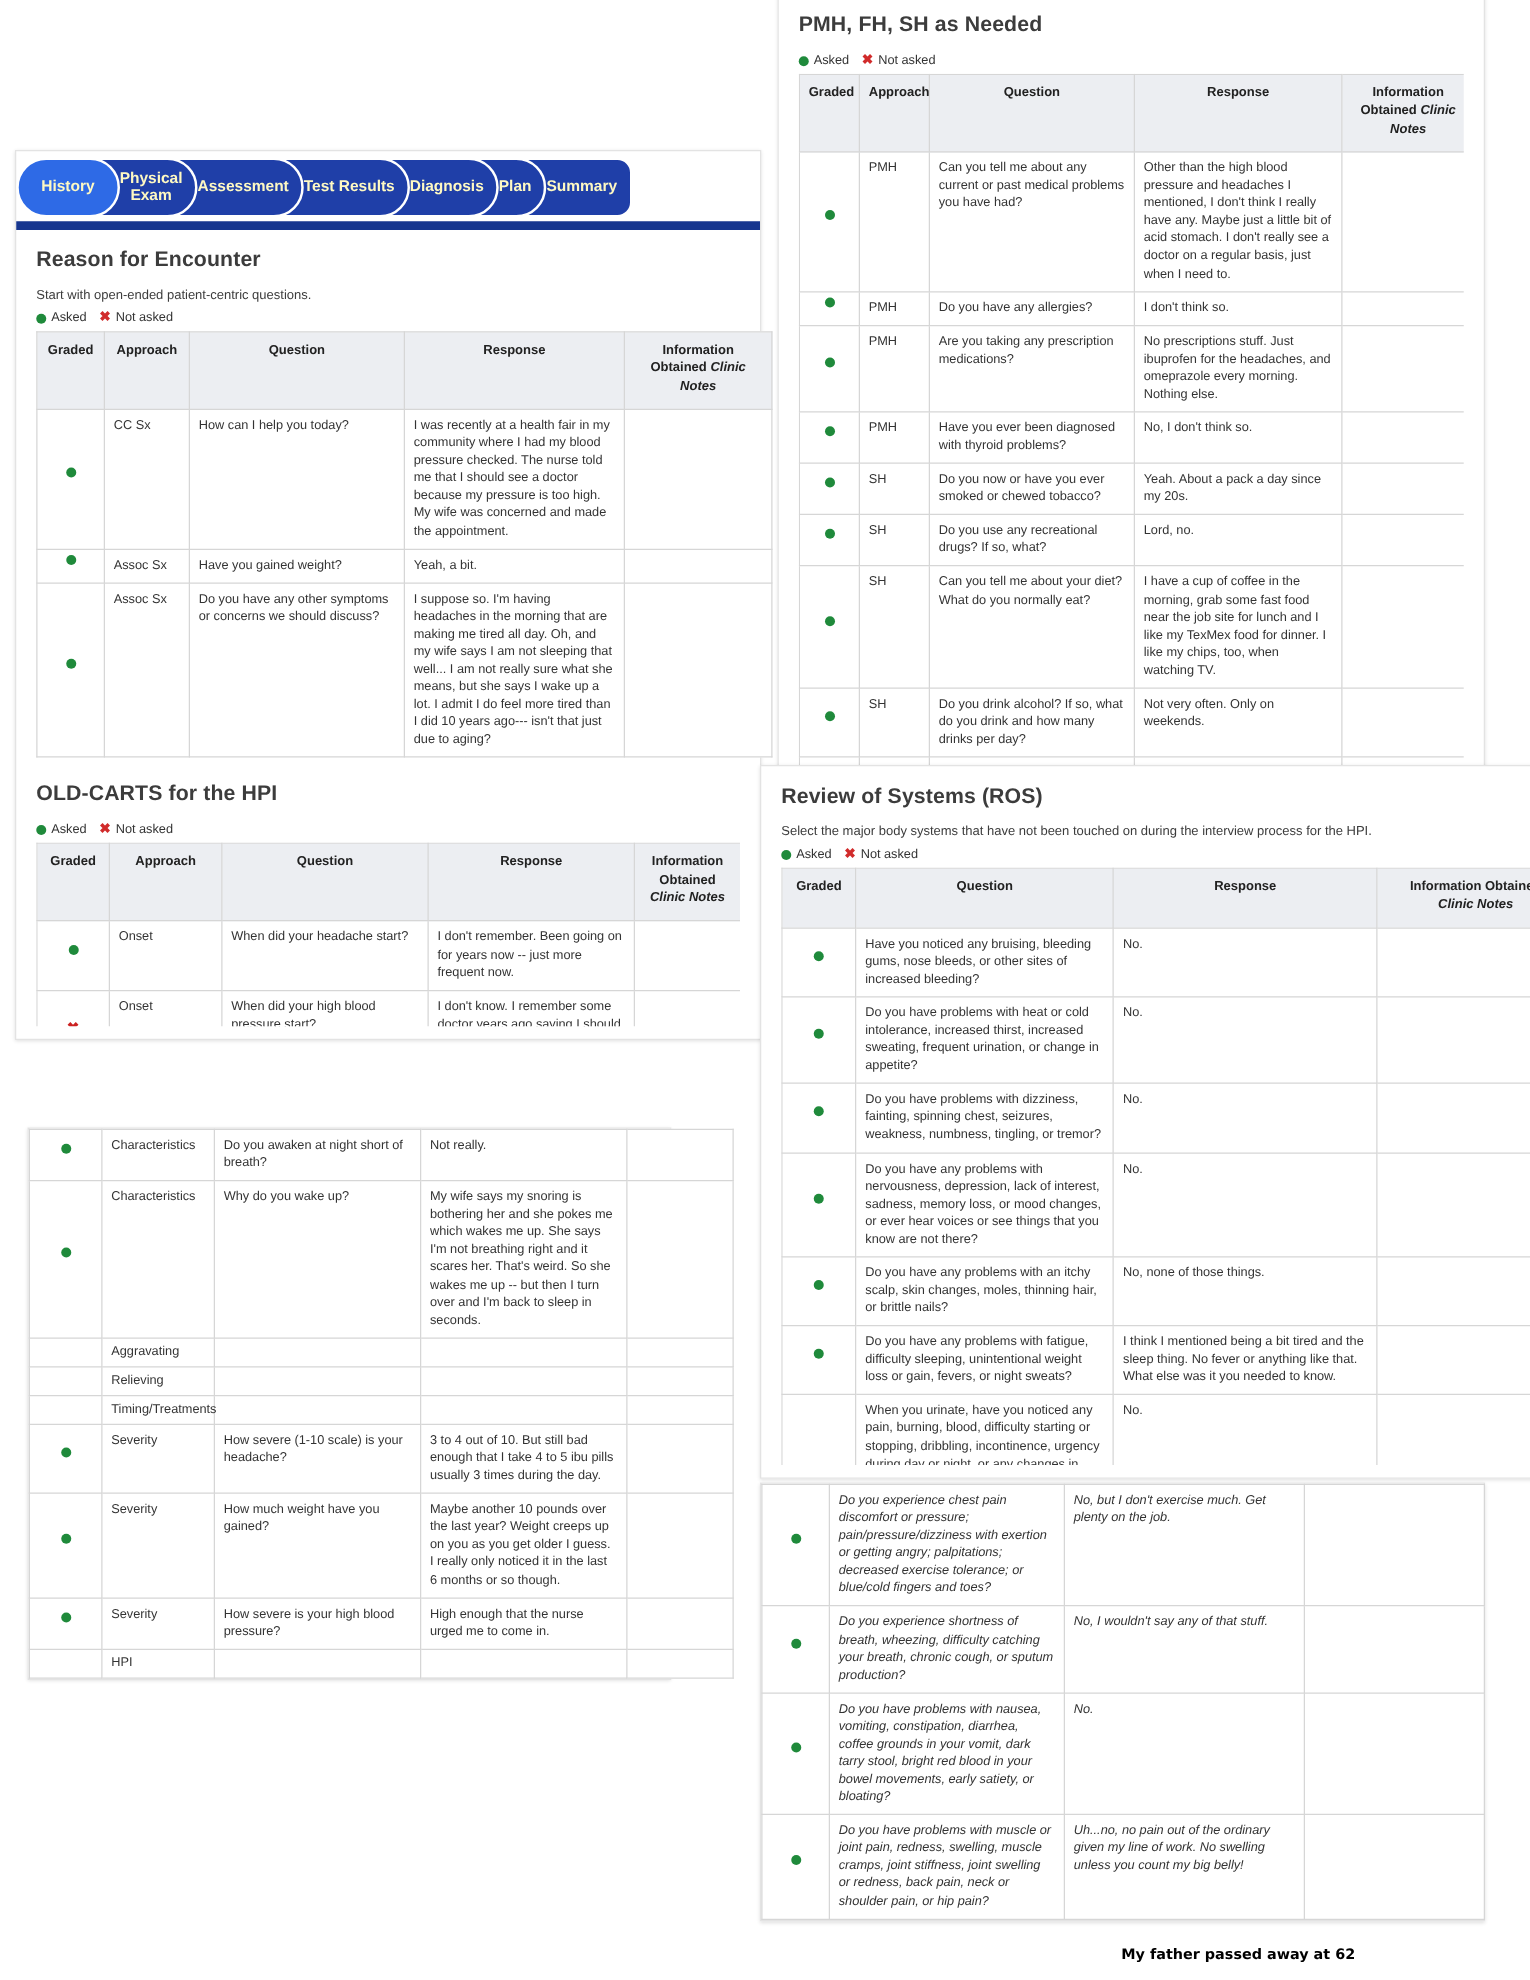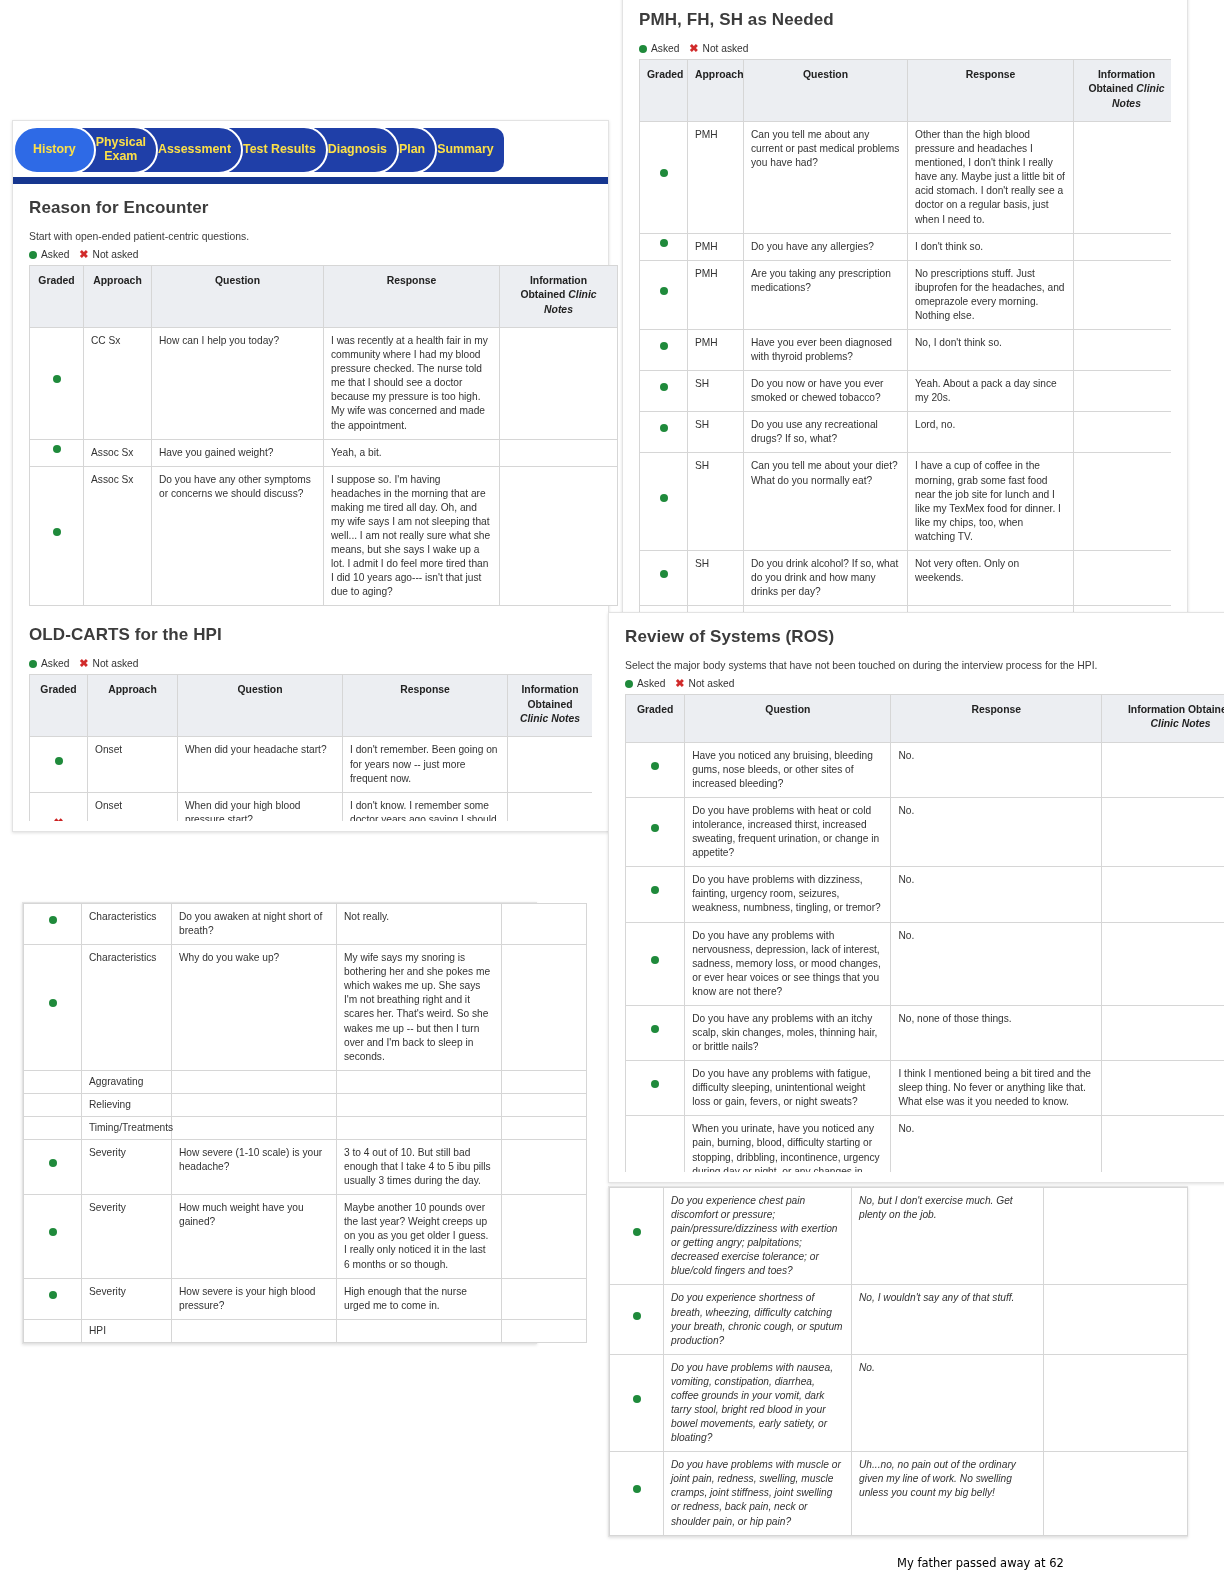--- a/index.html
+++ b/index.html
@@ -92,21 +92,21 @@
   .tabs {
     display: flex;
     align-items: stretch;
     height: 48px;
     margin: 5px 0 0 0;
     position: relative;
   }
   .tab {
     position: relative;
     background: #1f3fa8;
-    color: #fde047;
+    color: #fef9c3;
     font-weight: bold;
     font-size: 12.4px;
     display: flex; align-items: center; justify-content: center;
     text-align: center;
     padding: 0 10px 0 16px;
     border-top-right-radius: 26px;
     border-bottom-right-radius: 26px;
     border: 2px solid #ffffff;
     margin-left: -18px;
     line-height: 1.12;
@@ -149,21 +149,21 @@
   #panel-right-bottom { left: 608px; top: 1186px; width: 580px; }
   #panel-right-bottom .panel-body { padding: 0; }
   #panel-right-bottom .qtable { border-top: none; font-style: italic; }
 
   .clipbox { overflow: hidden; }
 
   .footer-note {
     position: absolute;
     left: 897px; top: 1556px;
     font-size: 11.5px;
-    font-weight: normal;
+    font-weight: bold;
     color: #000;
     font-family: "DejaVu Sans", sans-serif;
   }
 
   
   .c-graded { width: 54px; }
   .c-approach { width: 68px; }
   .c-question { width: 172px; }
   .c-response { width: 176px; }
   .c-info { width: 118px; }
@@ -533,21 +533,21 @@
               <td></td>
             </tr>
             <tr>
               <td class="graded"><span class="dot"></span></td>
               <td>Do you have problems with heat or cold intolerance, increased thirst, increased sweating, frequent urination, or change in appetite?</td>
               <td>No.</td>
               <td></td>
             </tr>
             <tr>
               <td class="graded"><span class="dot"></span></td>
-              <td>Do you have problems with dizziness, fainting, urgency room, seizures, weakness, numbness, tingling, or tremor?</td>
+              <td>Do you have problems with dizziness, fainting, spinning chest, seizures, weakness, numbness, tingling, or tremor?</td>
               <td>No.</td>
               <td></td>
             </tr>
             <tr>
               <td class="graded"><span class="dot"></span></td>
               <td>Do you have any problems with nervousness, depression, lack of interest, sadness, memory loss, or mood changes, or ever hear voices or see things that you know are not there?</td>
               <td>No.</td>
               <td></td>
             </tr>
             <tr>

